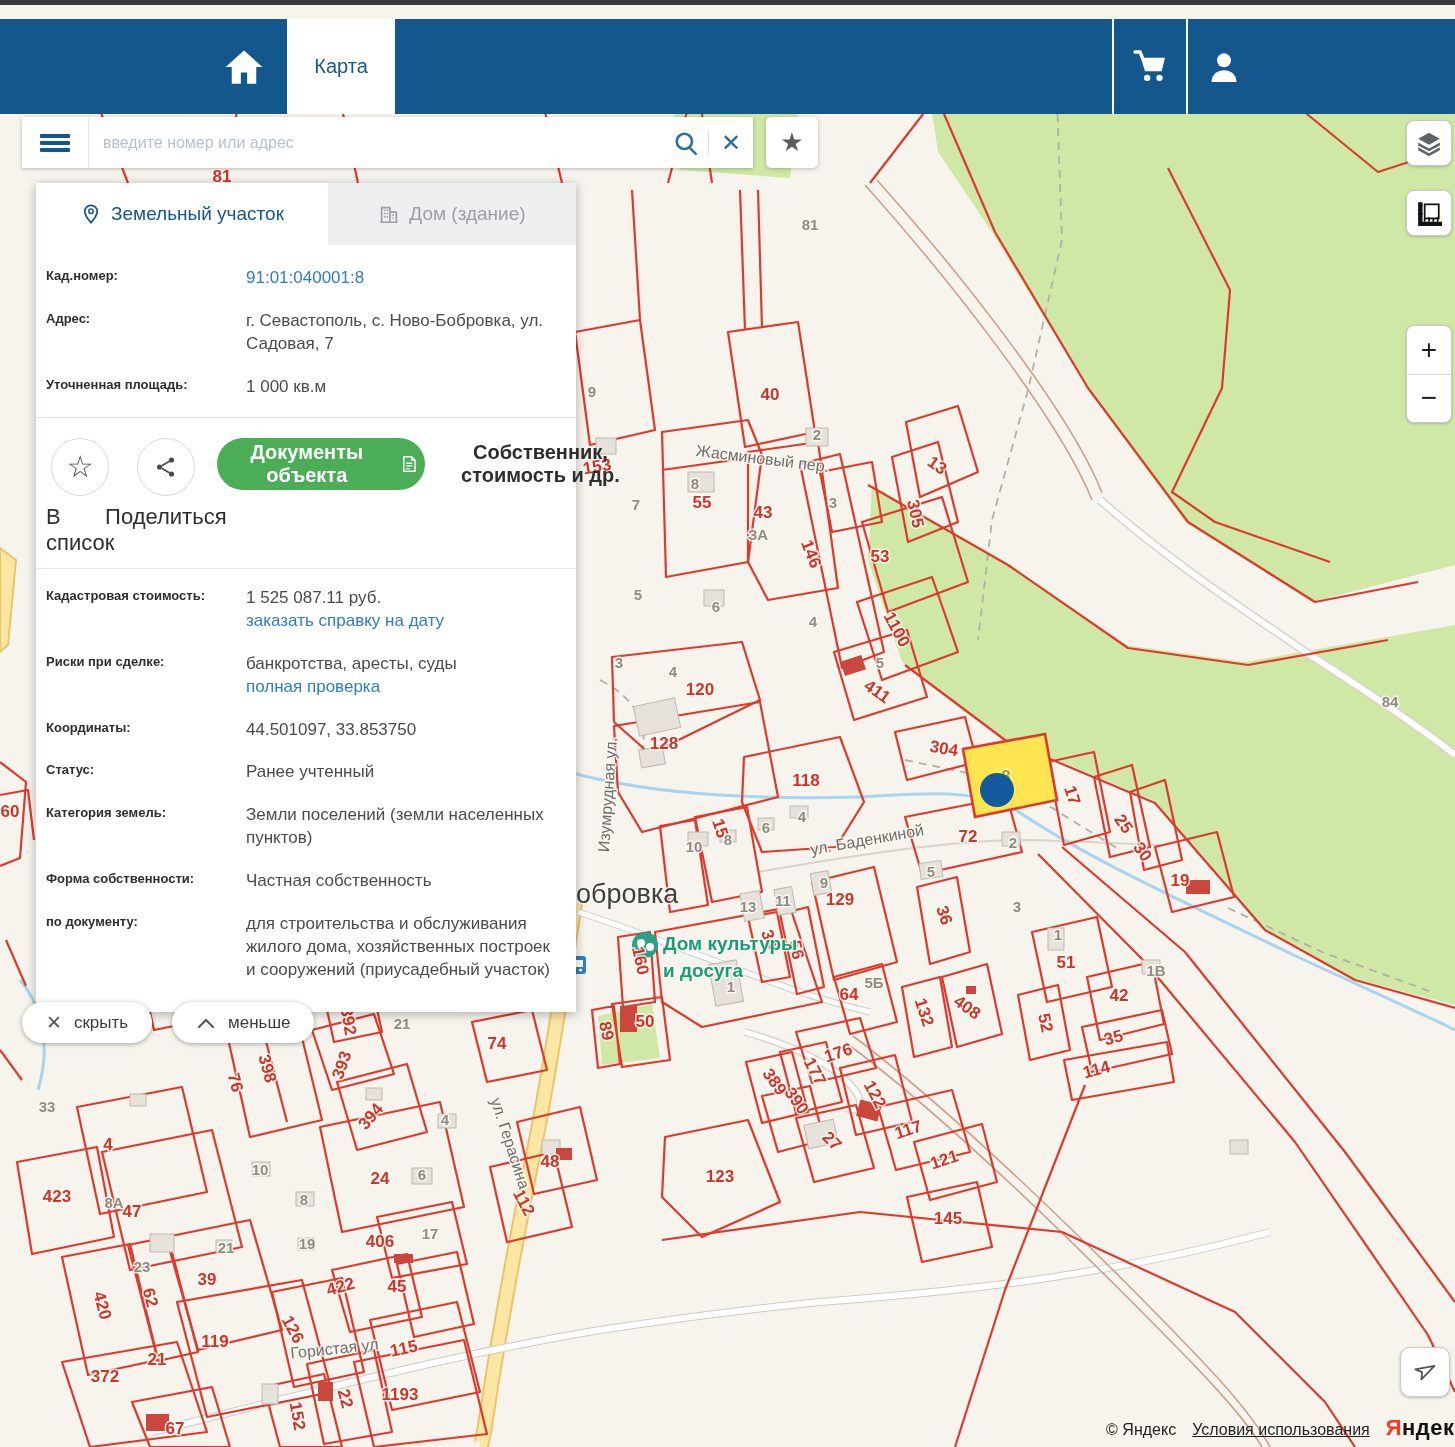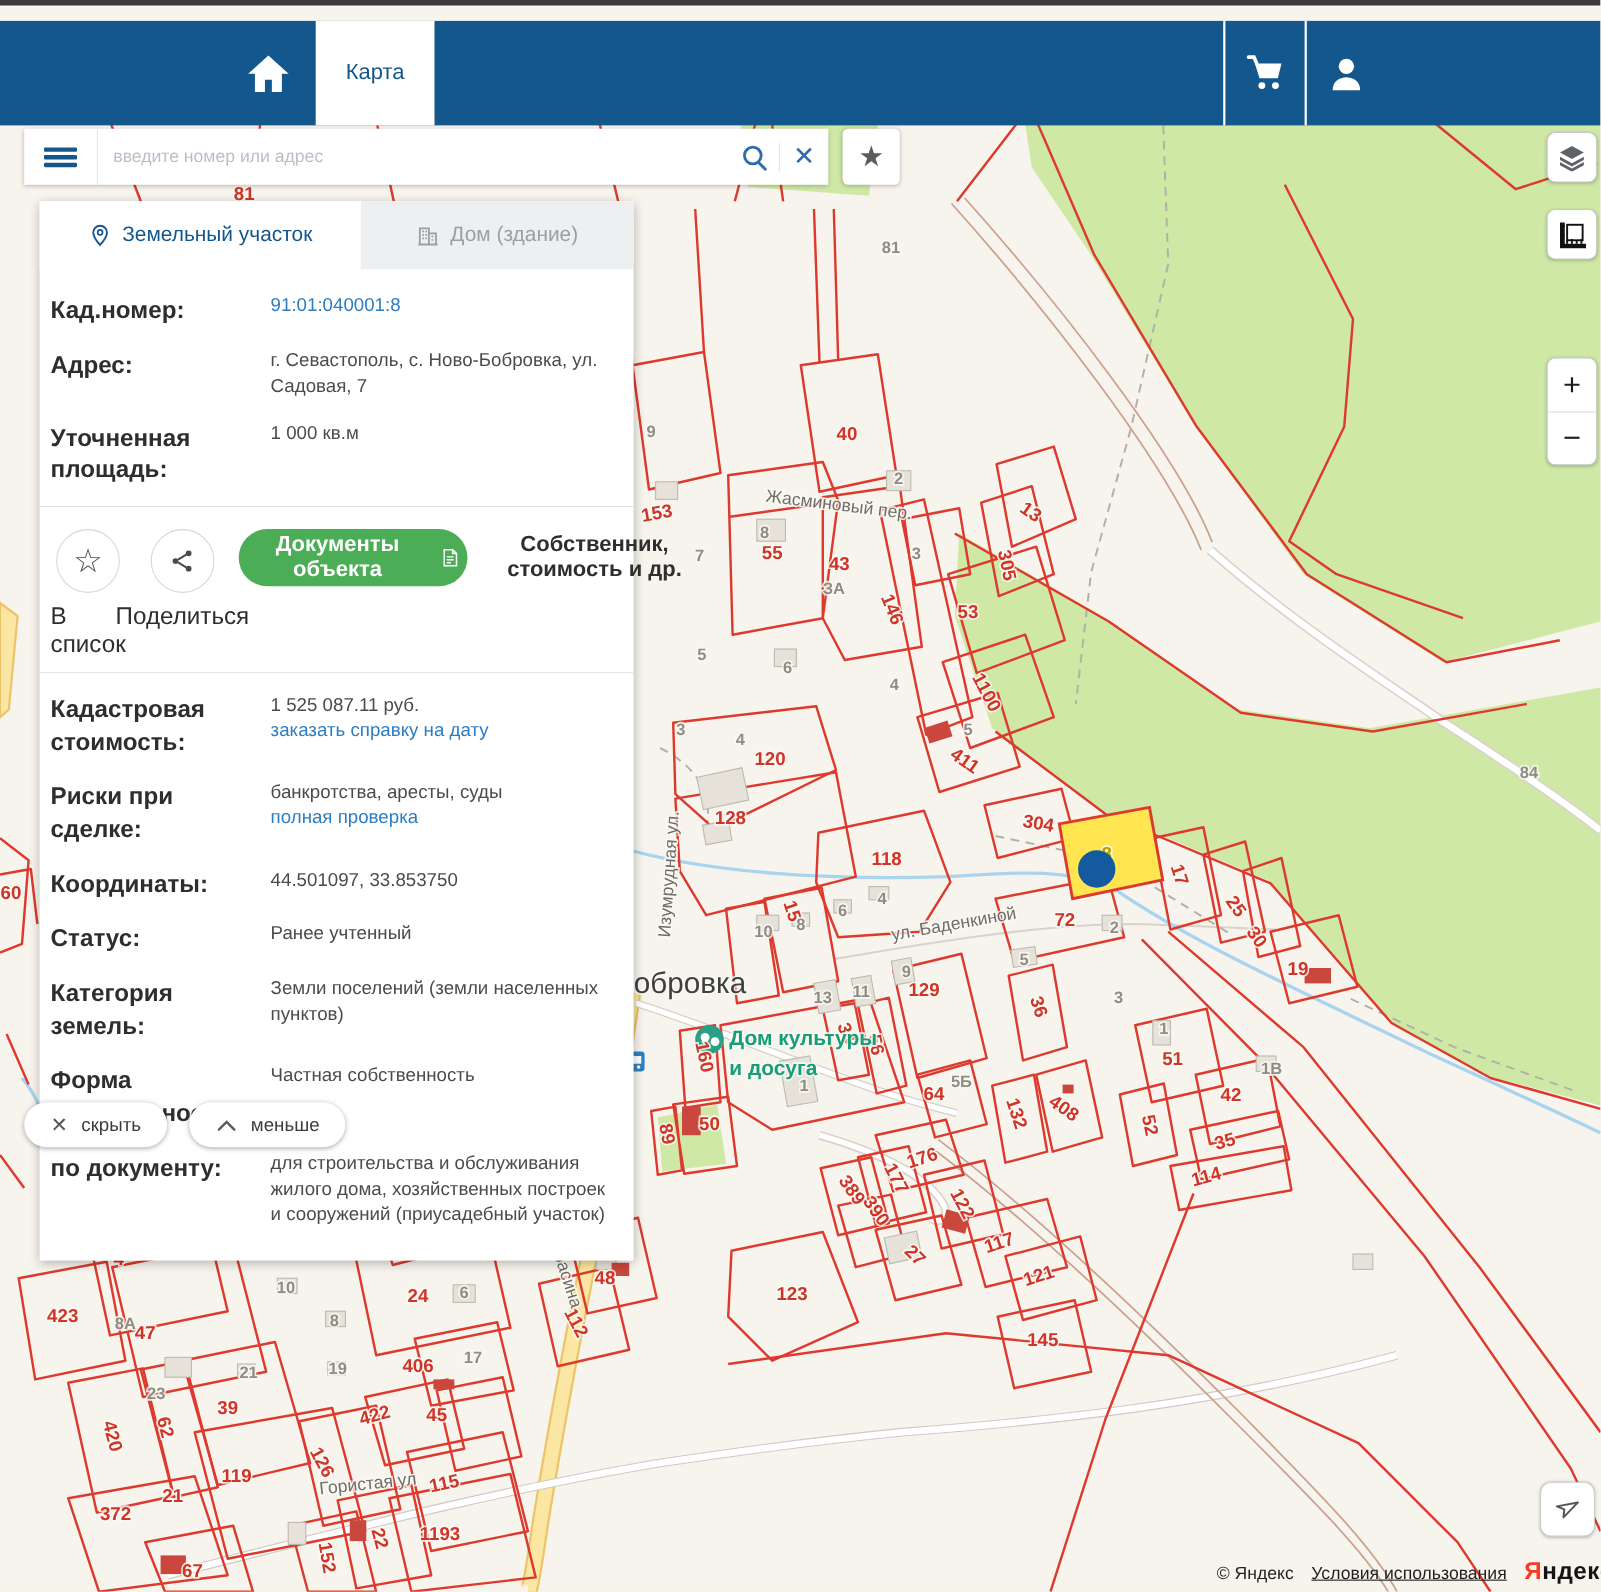--- a/index.html
+++ b/index.html
@@ -38,21 +38,21 @@
            box-shadow:0 1px 4px rgba(0,0,0,.25);display:flex;align-items:center;justify-content:center;cursor:pointer;
            color:#5c5c5c;font-size:26px;}
   
   .panel{position:absolute;left:12px;top:183px;width:540px;background:#fff;z-index:20;box-shadow:0 2px 10px rgba(0,0,0,.3);margin-left:24px;}
   .tabs{display:flex;height:62px;}
   .tab{display:flex;align-items:center;justify-content:center;gap:9px;font-size:19px;cursor:pointer;}
   .tab-active{width:292px;background:#fff;color:#14578c;}
   .tab-inactive{flex:1;background:#edeff1;color:#9aa0a6;}
   .pcontent{padding:12px 14px 20px 10px;}
   .row{display:flex;padding:10px 0;}
-  .flabel{width:200px;flex:none;font-weight:700;color:#2e2e2e;font-size:22px;line-height:1.35;}
+  .flabel{width:200px;flex:none;font-weight:700;color:#2e2e2e;font-size:13px;line-height:1.35;}
   .fval{flex:1;color:#4b4b4b;font-size:17px;line-height:1.35;}
   .link{color:#2d7dc2;text-decoration:none;cursor:pointer;}
   .sep{height:1px;background:#e4e4e4;margin:8px -14px 8px -10px;}
   .actions{display:flex;align-items:flex-start;padding:12px 0 4px 0;}
   .act-col{width:103px;display:flex;flex-direction:column;align-items:center;gap:8px;}
   .circle-btn{width:56px;height:56px;border-radius:50%;border:1px solid #d8d8d8;background:#fff;display:flex;
               align-items:center;justify-content:center;cursor:pointer;font-size:30px;color:#4a4a4a;}
   .act-label{font-size:22px;color:#2e2e2e;}
   .docs-col{flex:1;display:flex;flex-direction:row;align-items:center;gap:9px;}
   .docs-btn{width:286px;height:52px;border:none;border-radius:26px;background:#4bae57;color:#fff;font-size:20px;font-weight:700;

